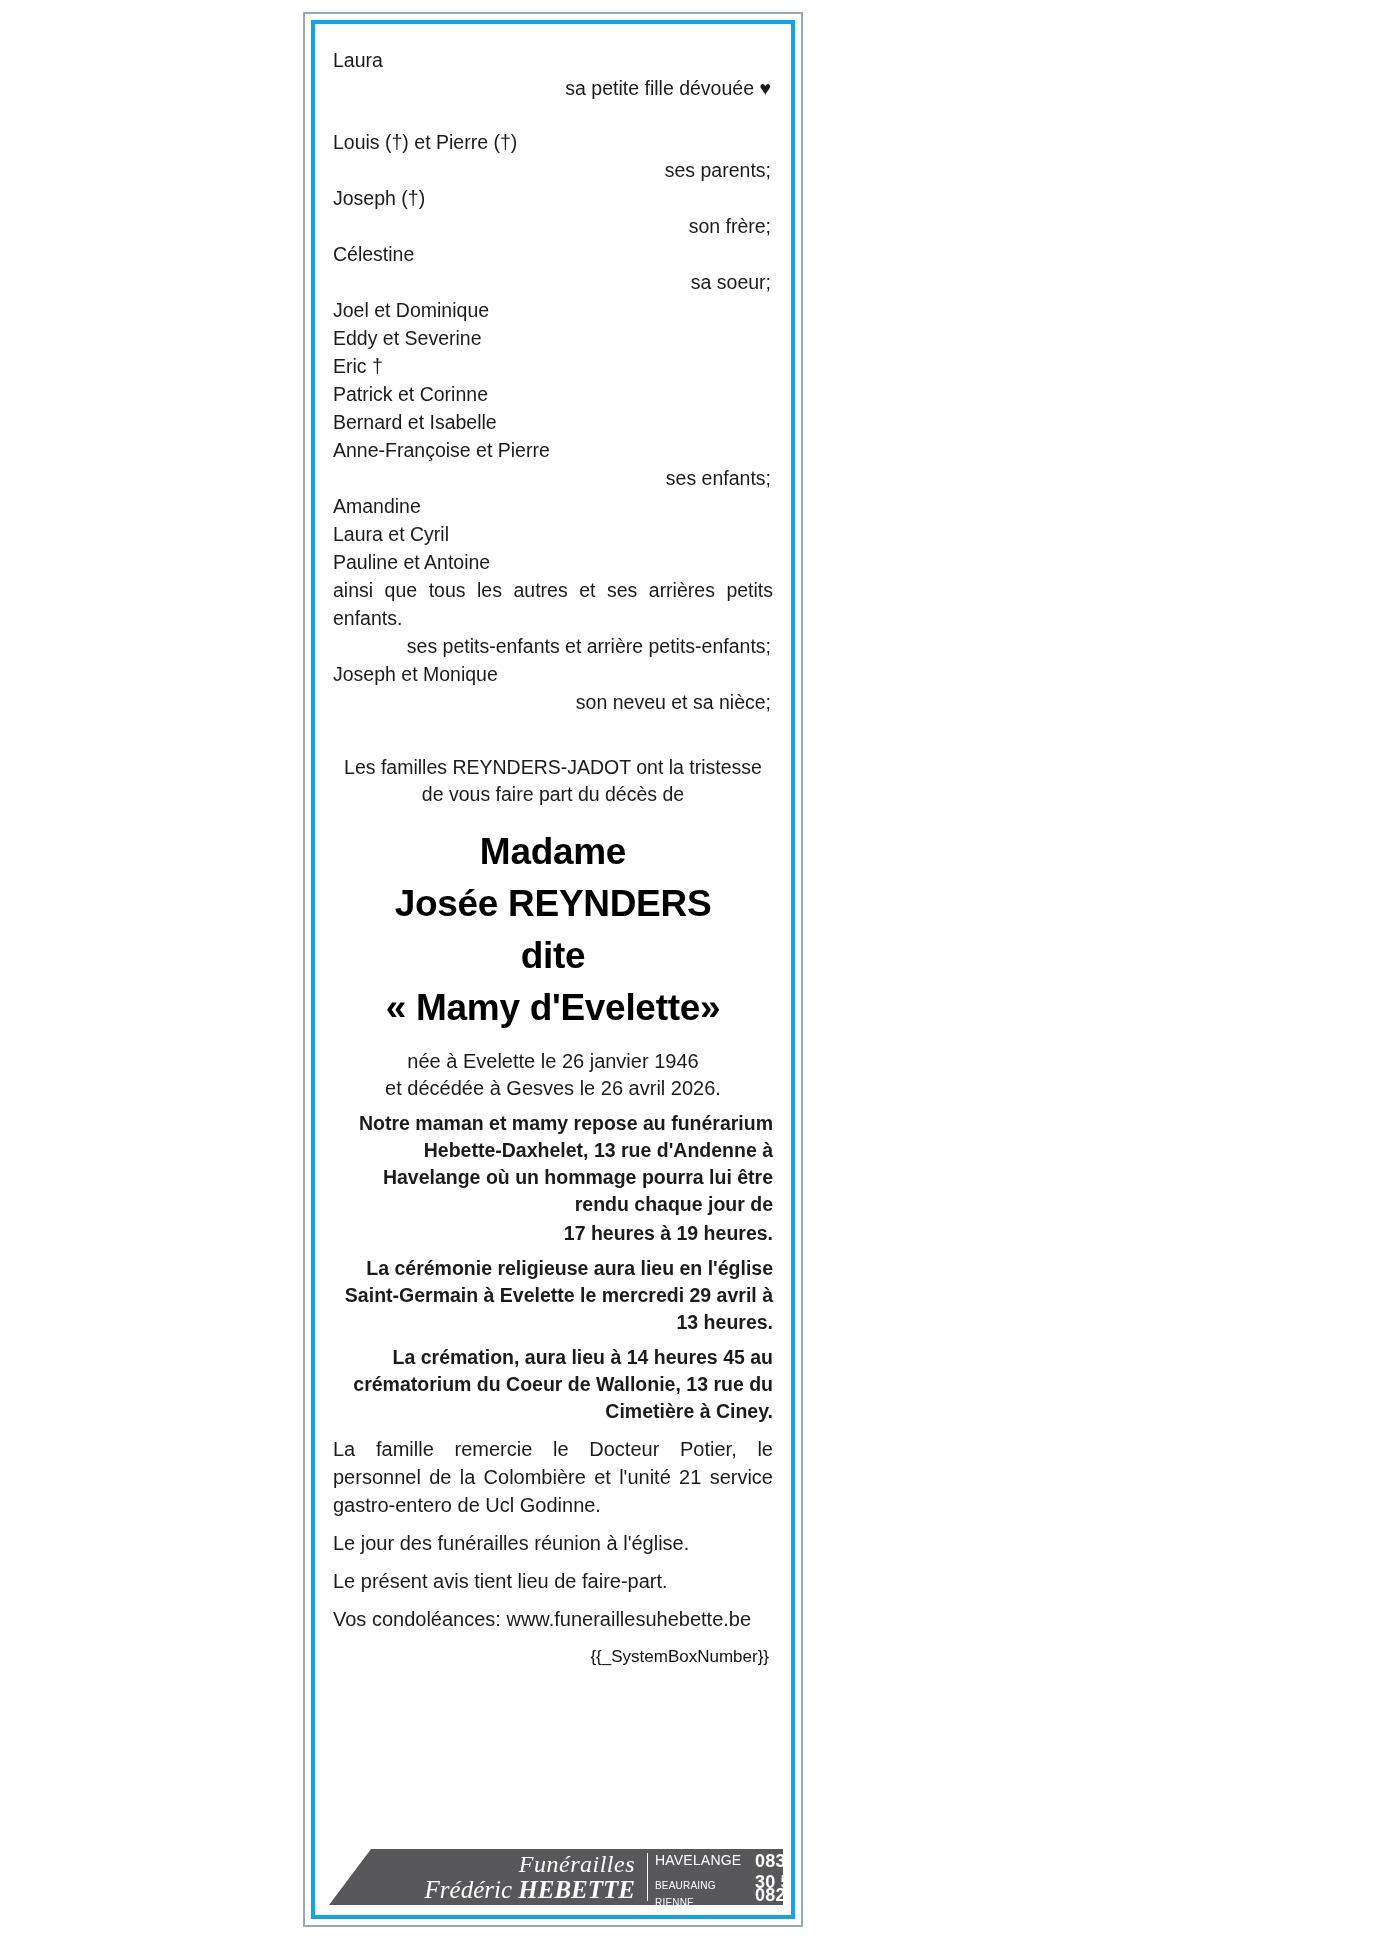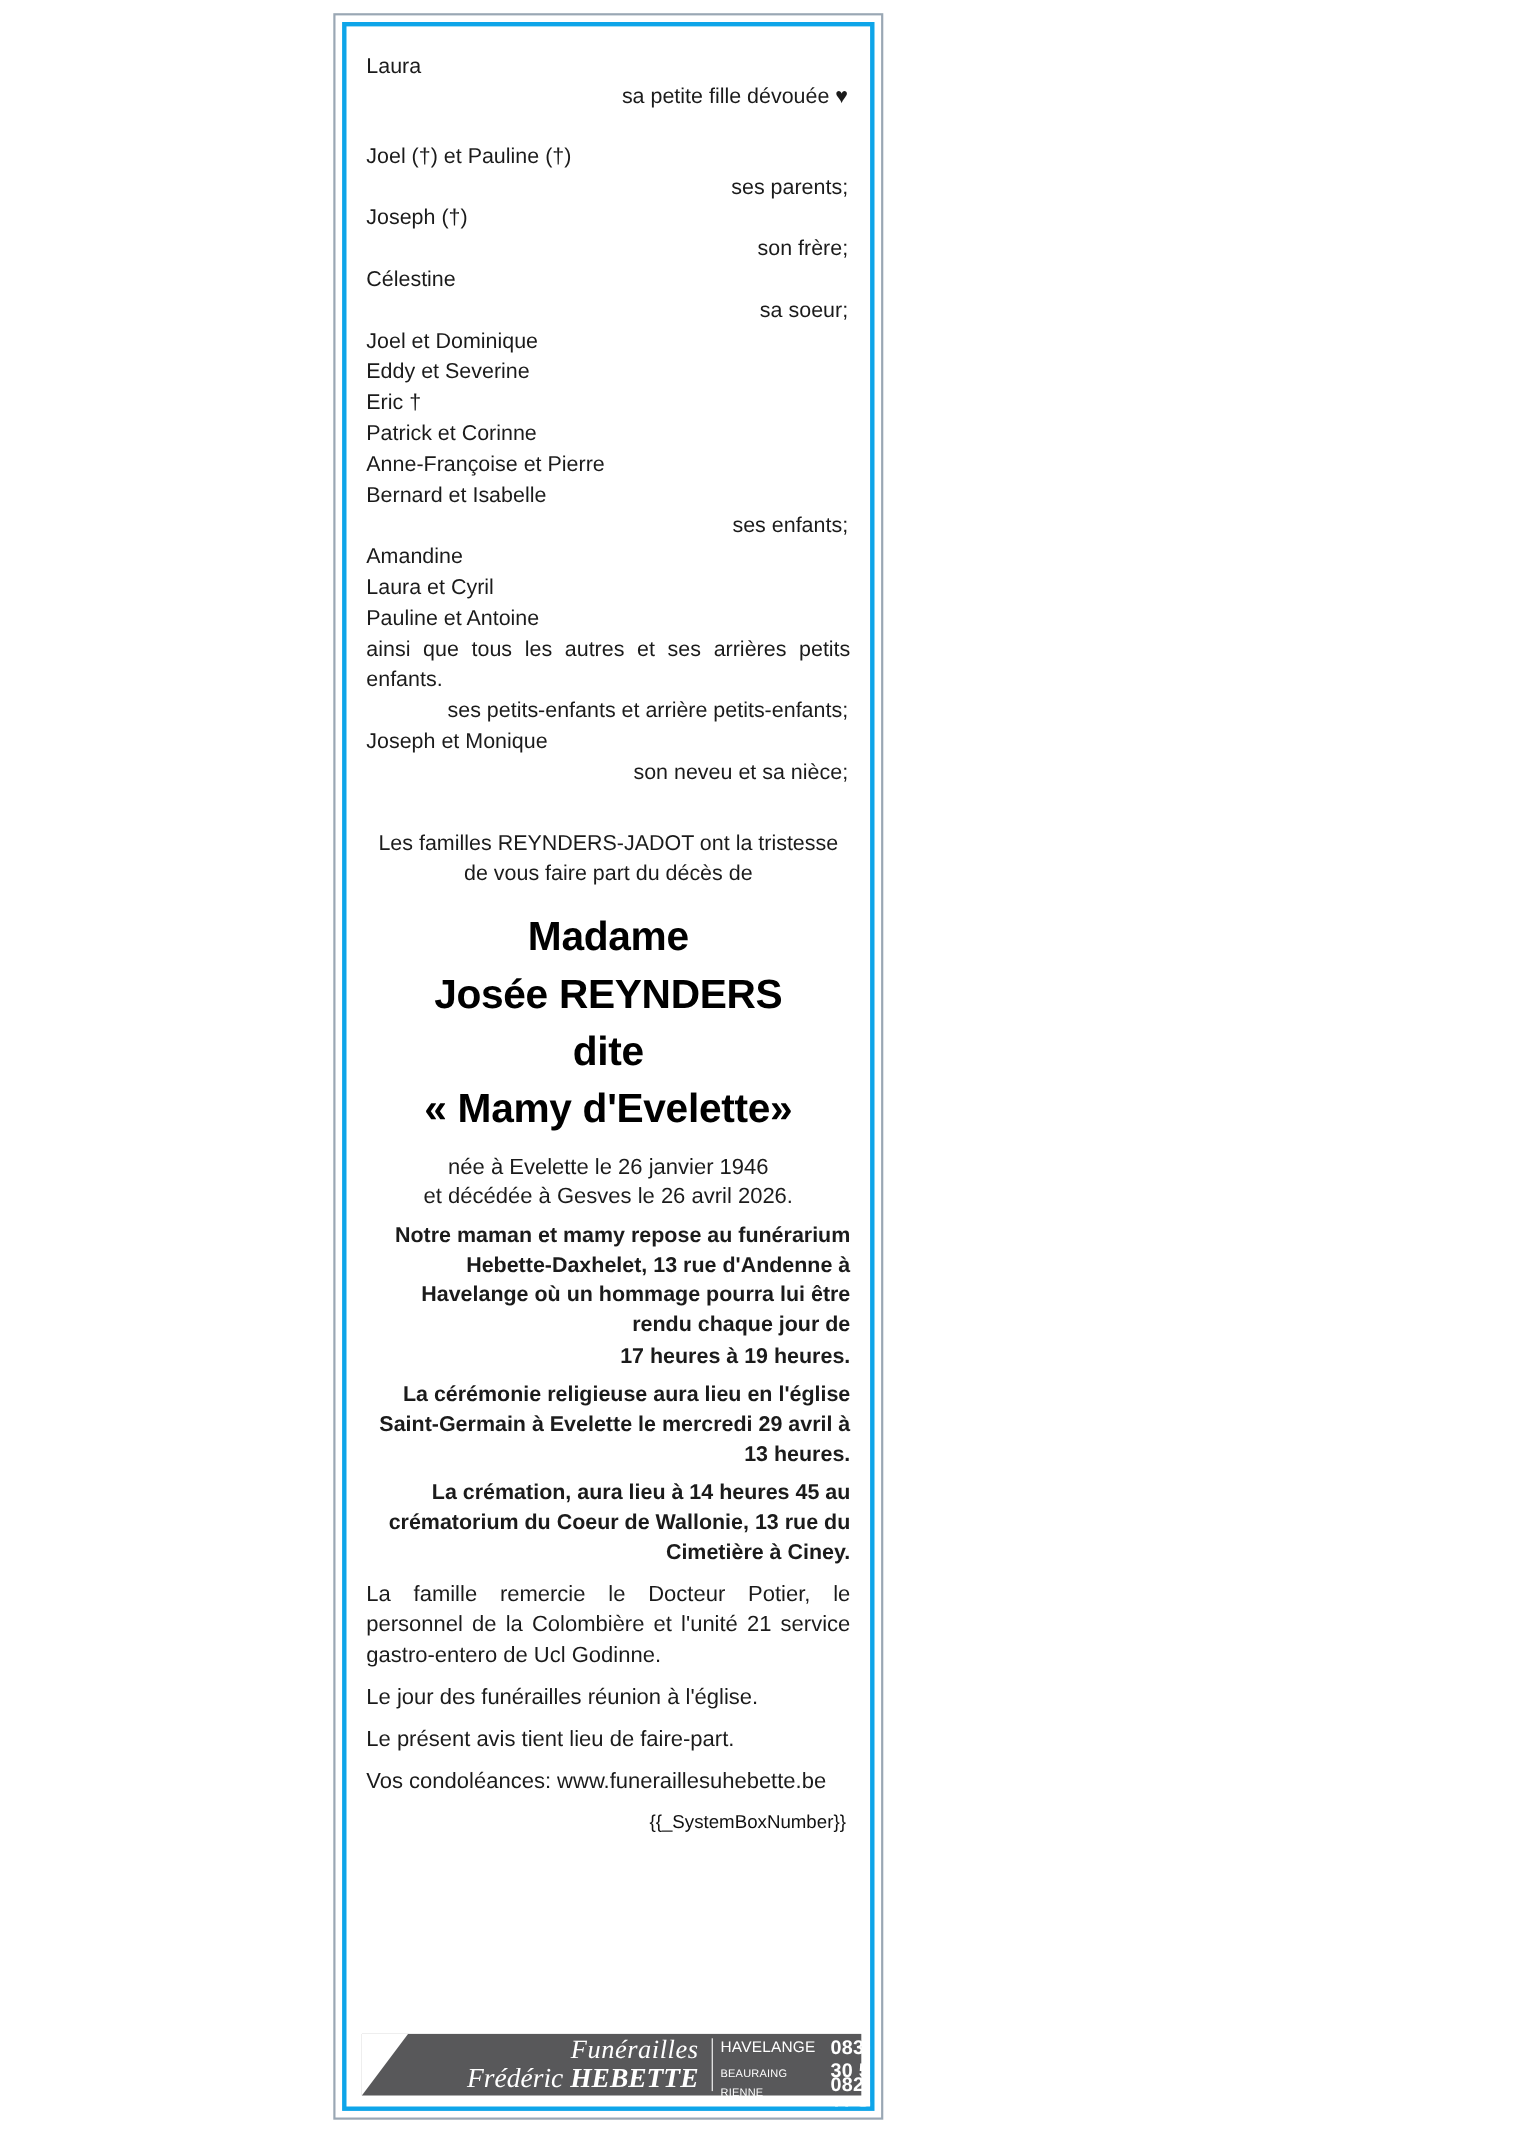--- a/index.html
+++ b/index.html
@@ -209,35 +209,35 @@
 <div class="page">
   <div class="notice">
     <div class="notice-inner">
       <div class="content">
 
         <div class="line">Laura</div>
         <div class="rel">sa petite fille dévouée ♥</div>
 
         <div class="gap-md"></div>
 
-        <div class="line">Joel (†) et Pauline (†)</div>
+        <div class="line">Louis (†) et Pierre (†)</div>
         <div class="rel">ses parents;</div>
 
         <div class="line">Joseph (†)</div>
         <div class="rel">son frère;</div>
 
         <div class="line">Célestine</div>
         <div class="rel">sa soeur;</div>
 
         <div class="line">Joel et Dominique</div>
         <div class="line">Eddy et Severine</div>
         <div class="line">Eric †</div>
         <div class="line">Patrick et Corinne</div>
+        <div class="line">Bernard et Isabelle</div>
         <div class="line">Anne-Françoise et Pierre</div>
-        <div class="line">Bernard et Isabelle</div>
         <div class="rel">ses enfants;</div>
 
         <div class="line">Amandine</div>
         <div class="line">Laura et Cyril</div>
         <div class="line">Pauline et Antoine</div>
 
         <div class="justified">ainsi que tous les autres et ses arrières petits enfants.</div>
         <div class="rel">ses petits-enfants et arrière petits-enfants;</div>
 
         <div class="line">Joseph et Monique</div>

